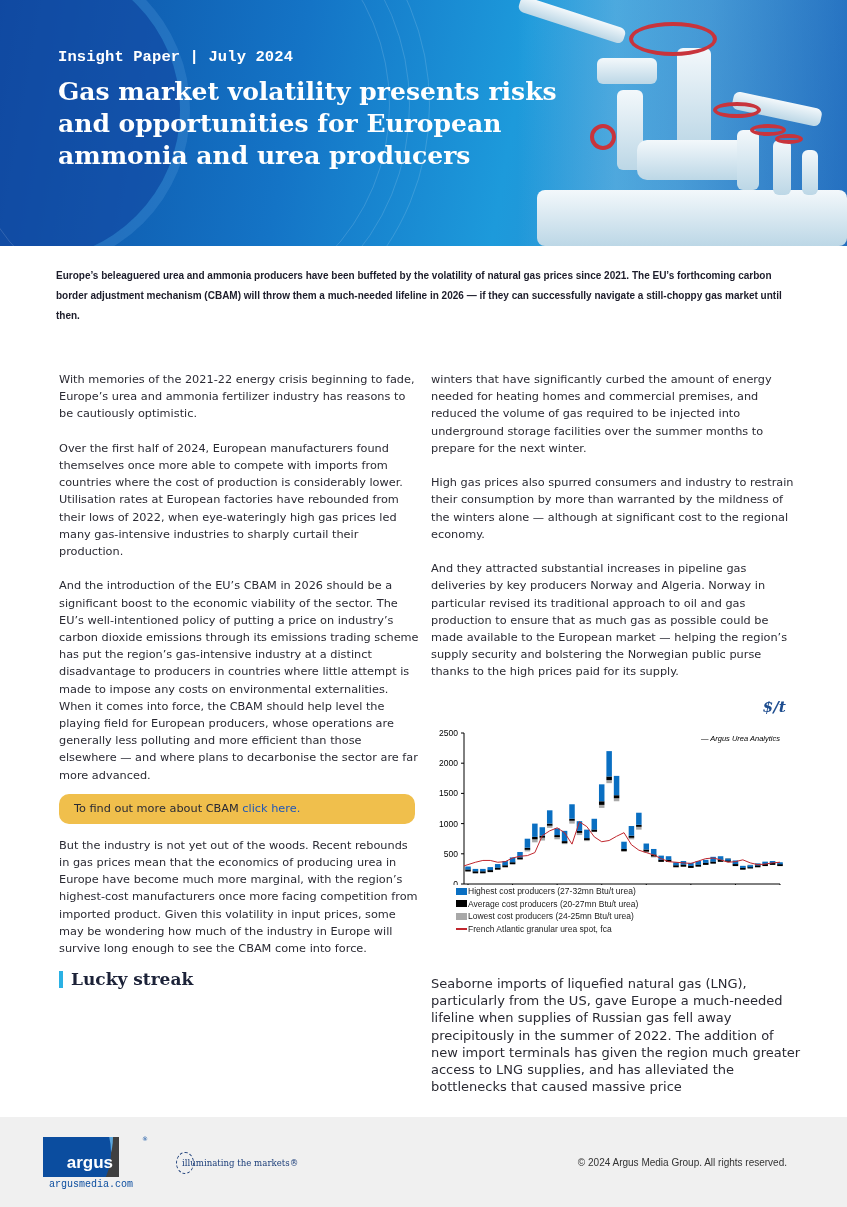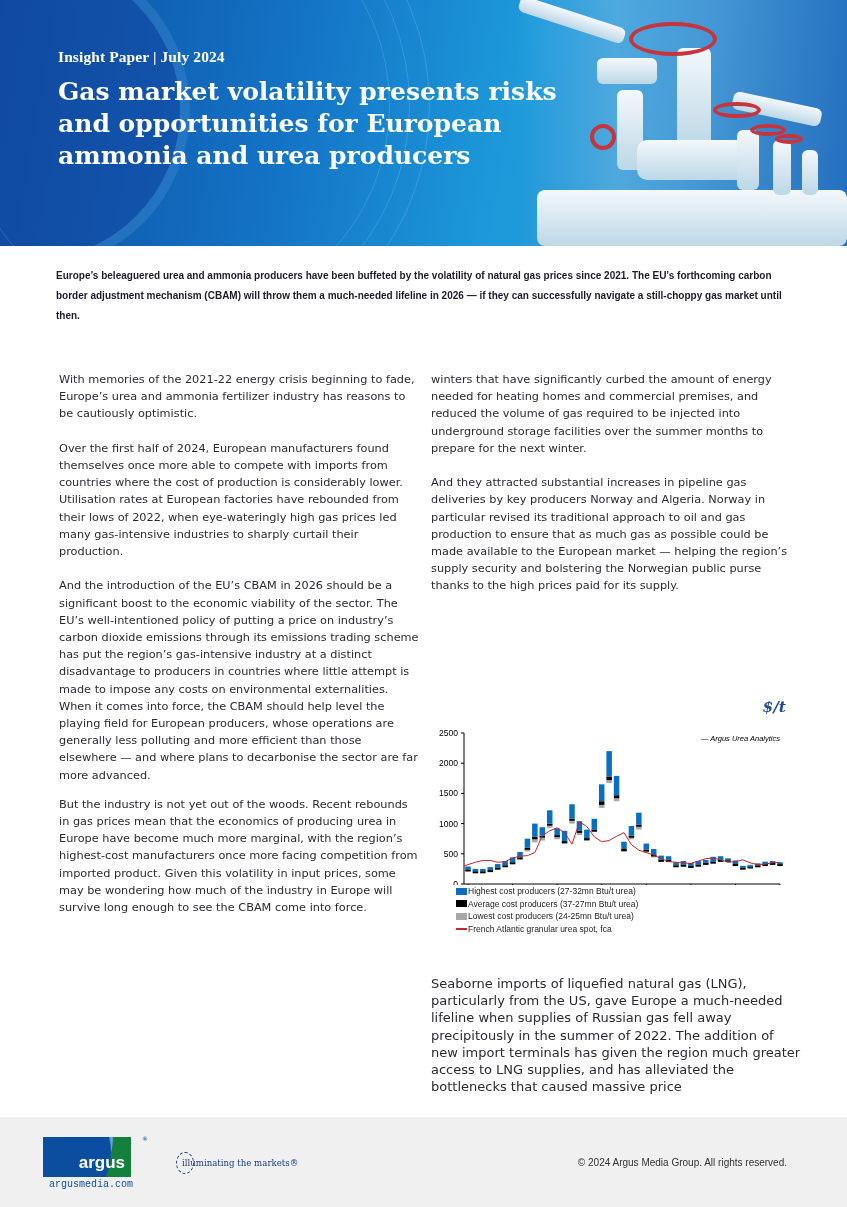--- a/index.html
+++ b/index.html
@@ -17,21 +17,21 @@
   }
   .hero .ring { position: absolute; border-radius: 50%; border: 1px solid rgba(255,255,255,0.14); }
   .hero .photo {
     position: absolute; right: 0; top: 0; width: 330px; height: 246px;
     background: linear-gradient(90deg, rgba(40,160,225,0) 0%, rgba(200,230,245,0.25) 30%, rgba(60,110,190,0.3) 100%);
   }
   .pipe { position: absolute; background: linear-gradient(180deg, #f3f8fb, #bcd7e6); border-radius: 6px; }
   .valve { position: absolute; border: 4px solid #c8343c; border-radius: 50%; }
   .hero .kicker {
     position: absolute; left: 58px; top: 48px; color: #ffffff;
-    font-family: Liberation Serif, serif; font-weight: bold; font-size: 15.5px; letter-spacing: 0.1px;
+    font-family: Liberation Mono, monospace; font-weight: bold; font-size: 15.5px; letter-spacing: 0.1px;
   }
   .hero .title {
     position: absolute; left: 58px; top: 76px; width: 520px; color: #ffffff;
     font-family: "DejaVu Serif", serif; font-weight: bold; font-size: 25px; line-height: 32px;
   }
 
   
   .intro {
     position: absolute; left: 56px; top: 266px; width: 740px;
     font-family: "Liberation Sans", sans-serif; font-weight: bold; font-size: 10px; line-height: 20px; color: #1c1c2a;
@@ -68,21 +68,21 @@
   .chart-svg { position: absolute; left: 0; top: 26px; }
   .legend { position: absolute; left: 26px; top: 188px; font-family: "Liberation Sans", sans-serif; font-size: 8.5px; color: #222; line-height: 12.5px; }
   .legend-row { display: flex; align-items: center; }
   .legend-swatch { width: 11px; height: 7px; margin-right: 1px; }
   .legend-line { width: 11px; height: 1.5px; background: #c0262d; margin-right: 1px; }
 
   .col-right-lower { position: absolute; left: 431px; top: 975px; width: 370px; font-family: "DejaVu Sans", sans-serif; font-size: 13px; line-height: 17.2px; color: #2a2a33; }
 
   
   .footer { position: absolute; left: 0; top: 1117px; width: 847px; height: 90px; background: #f0f0f0; }
-  .argus-logo { position: absolute; left: 43px; top: 20px; width: 88px; height: 40px; background: #15803d; overflow: hidden; }
+  .argus-logo { position: absolute; left: 43px; top: 20px; width: 76px; height: 40px; background: #404040; overflow: hidden; }
   .argus-logo .swoosh { position: absolute; left: -40px; top: -60px; width: 110px; height: 120px; border-radius: 50%; background: #5aa6dc; }
   .argus-logo .swoosh2 { position: absolute; left: -28px; top: -40px; width: 96px; height: 110px; border-radius: 50%; background: #0b4d9f; }
   .argus-logo .word { position: absolute; right: 6px; bottom: 4px; color: #fff; font-family: "Liberation Sans", sans-serif; font-weight: bold; font-size: 17px; }
   .reg { position: absolute; left: 142px; top: 18px; font-size: 6px; color: #0b4d9f; }
   .argus-url { position: absolute; left: 49px; top: 62px; font-family: Liberation Mono, monospace; font-size: 10px; color: #0b4d9f; }
   .tagline { position: absolute; left: 176px; top: 35px; display: flex; align-items: center; font-family: "DejaVu Serif", serif; font-size: 8.6px; color: #1d3f7a; }
   .tagline .ring-mark { width: 18px; height: 22px; border: 1px dashed #1d3f7a; border-radius: 50%; margin-right: -12px; }
   .copyright { position: absolute; right: 60px; top: 40px; font-family: "Liberation Sans", sans-serif; font-size: 10px; color: #333; }
 </style>
 </head>
@@ -113,25 +113,33 @@
   <div class="kicker">Insight Paper | July 2024</div>
   <h1 class="title">Gas market volatility presents risks and opportunities for European ammonia and urea producers</h1>
 </div>
 
 <p class="intro">Europe’s beleaguered urea and ammonia producers have been buffeted by the volatility of natural gas prices since 2021. The EU’s forthcoming carbon border adjustment mechanism (CBAM) will throw them a much-needed lifeline in 2026 — if they can successfully navigate a still-choppy gas market until then.</p>
 
 <div class="col col-left">
   <p>With memories of the 2021-22 energy crisis beginning to fade, Europe’s urea and ammonia fertilizer industry has reasons to be cautiously optimistic.</p>
   <p>Over the first half of 2024, European manufacturers found themselves once more able to compete with imports from countries where the cost of production is considerably lower. Utilisation rates at European factories have rebounded from their lows of 2022, when eye-wateringly high gas prices led many gas-intensive industries to sharply curtail their production.</p>
   <p style="margin-bottom:12px;">And the introduction of the EU’s CBAM in 2026 should be a significant boost to the economic viability of the sector. The EU’s well-intentioned policy of putting a price on industry’s carbon dioxide emissions through its emissions trading scheme has put the region’s gas-intensive industry at a distinct disadvantage to producers in countries where little attempt is made to impose any costs on environmental externalities. When it comes into force, the CBAM should help level the playing field for European producers, whose operations are generally less polluting and more efficient than those elsewhere — and where plans to decarbonise the sector are far more advanced.</p>
+  <div class="cta">
+    <span>To find out more about CBAM </span><a href="#">click here.</a>
+  </div>
   <p style="margin-bottom:0;">But the industry is not yet out of the woods. Recent rebounds in gas prices mean that the economics of producing urea in Europe have become much more marginal, with the region’s highest-cost manufacturers once more facing competition from imported product. Given this volatility in input prices, some may be wondering how much of the industry in Europe will survive long enough to see the CBAM come into force.</p>
+  <div class="section-heading">
+    <span class="bar"></span>
+    <h2>Lucky streak</h2>
+  </div>
 </div>
 
 <div class="col col-right">
   <p>winters that have significantly curbed the amount of energy needed for heating homes and commercial premises, and reduced the volume of gas required to be injected into underground storage facilities over the summer months to prepare for the next winter.</p>
+  <p>High gas prices also spurred consumers and industry to restrain their consumption by more than warranted by the mildness of the winters alone — although at significant cost to the regional economy.</p>
   <p>And they attracted substantial increases in pipeline gas deliveries by key producers Norway and Algeria. Norway in particular revised its traditional approach to oil and gas production to ensure that as much gas as possible could be made available to the European market — helping the region’s supply security and bolstering the Norwegian public purse thanks to the high prices paid for its supply.</p>
 </div>
 
 <div class="chart-block">
   <div class="chart-unit">$/t</div>
   <svg class="chart-svg" id="chart-svg" width="360" height="162">
       <line x1="34" y1="10" x2="34" y2="161" stroke="#000" stroke-width="1"></line>
       <line x1="34" y1="161" x2="350" y2="161" stroke="#000" stroke-width="1"></line>
       <line x1="31" y1="161" x2="34" y2="161" stroke="#000"></line>
       <text x="28" y="164" text-anchor="end" font-size="8.5" font-family="Liberation Sans, sans-serif" fill="#000">0</text>
@@ -293,21 +301,21 @@
       <rect x="347.25" y="139.256" width="5.5" height="2" fill="#0a6fc2"></rect>
       <polyline points="34,142.88 45.42857142857143,139.256 52.85714285714286,137.444 60.285714285714285,137.444 67.71428571428572,139.256 75.14285714285714,138.652 82.57142857142857,135.028 90,133.216 97.42857142857143,132.612 104.85714285714286,129.592 112.28571428571429,112.68 119.71428571428572,107.84800000000001 127.14285714285714,104.828 134.57142857142856,109.66 142,121.136 149.42857142857144,98.78800000000001 156.85714285714286,103.62 164.28571428571428,113.888 171.71428571428572,118.72 179.14285714285714,117.512 186.57142857142858,113.28399999999999 194,109.66 201.42857142857144,121.74000000000001 208.85714285714286,127.176 216.28571428571428,129.592 223.71428571428572,132.008 231.14285714285714,135.632 238.57142857142858,138.652 246,139.256 253.42857142857144,139.86 260.8571428571429,140.464 268.28571428571433,138.048 275.7142857142857,135.632 283.1428571428571,135.028 290.57142857142856,136.84 298,139.256 305.42857142857144,138.652 312.8571428571429,136.84 320.2857142857143,139.86 327.7142857142857,141.672 335.14285714285717,141.06799999999998 342.57142857142856,139.86 350,139.256" fill="none" stroke="#c0262d" stroke-width="1"></polyline>
     </svg>
   <div class="legend">
     <div class="legend-row">
       <span class="legend-swatch" style="background:#0a6fc2"></span>
       <span>Highest cost producers (27-32mn Btu/t urea)</span>
     </div>
     <div class="legend-row">
       <span class="legend-swatch" style="background:#000"></span>
-      <span>Average cost producers (37-27mn Btu/t urea)</span>
+      <span>Average cost producers (20-27mn Btu/t urea)</span>
     </div>
     <div class="legend-row">
       <span class="legend-swatch" style="background:#a8a8a8"></span>
       <span>Lowest cost producers (24-25mn Btu/t urea)</span>
     </div>
     <div class="legend-row">
       <span class="legend-line"></span>
       <span>French Atlantic granular urea spot, fca</span>
     </div>
   </div>

